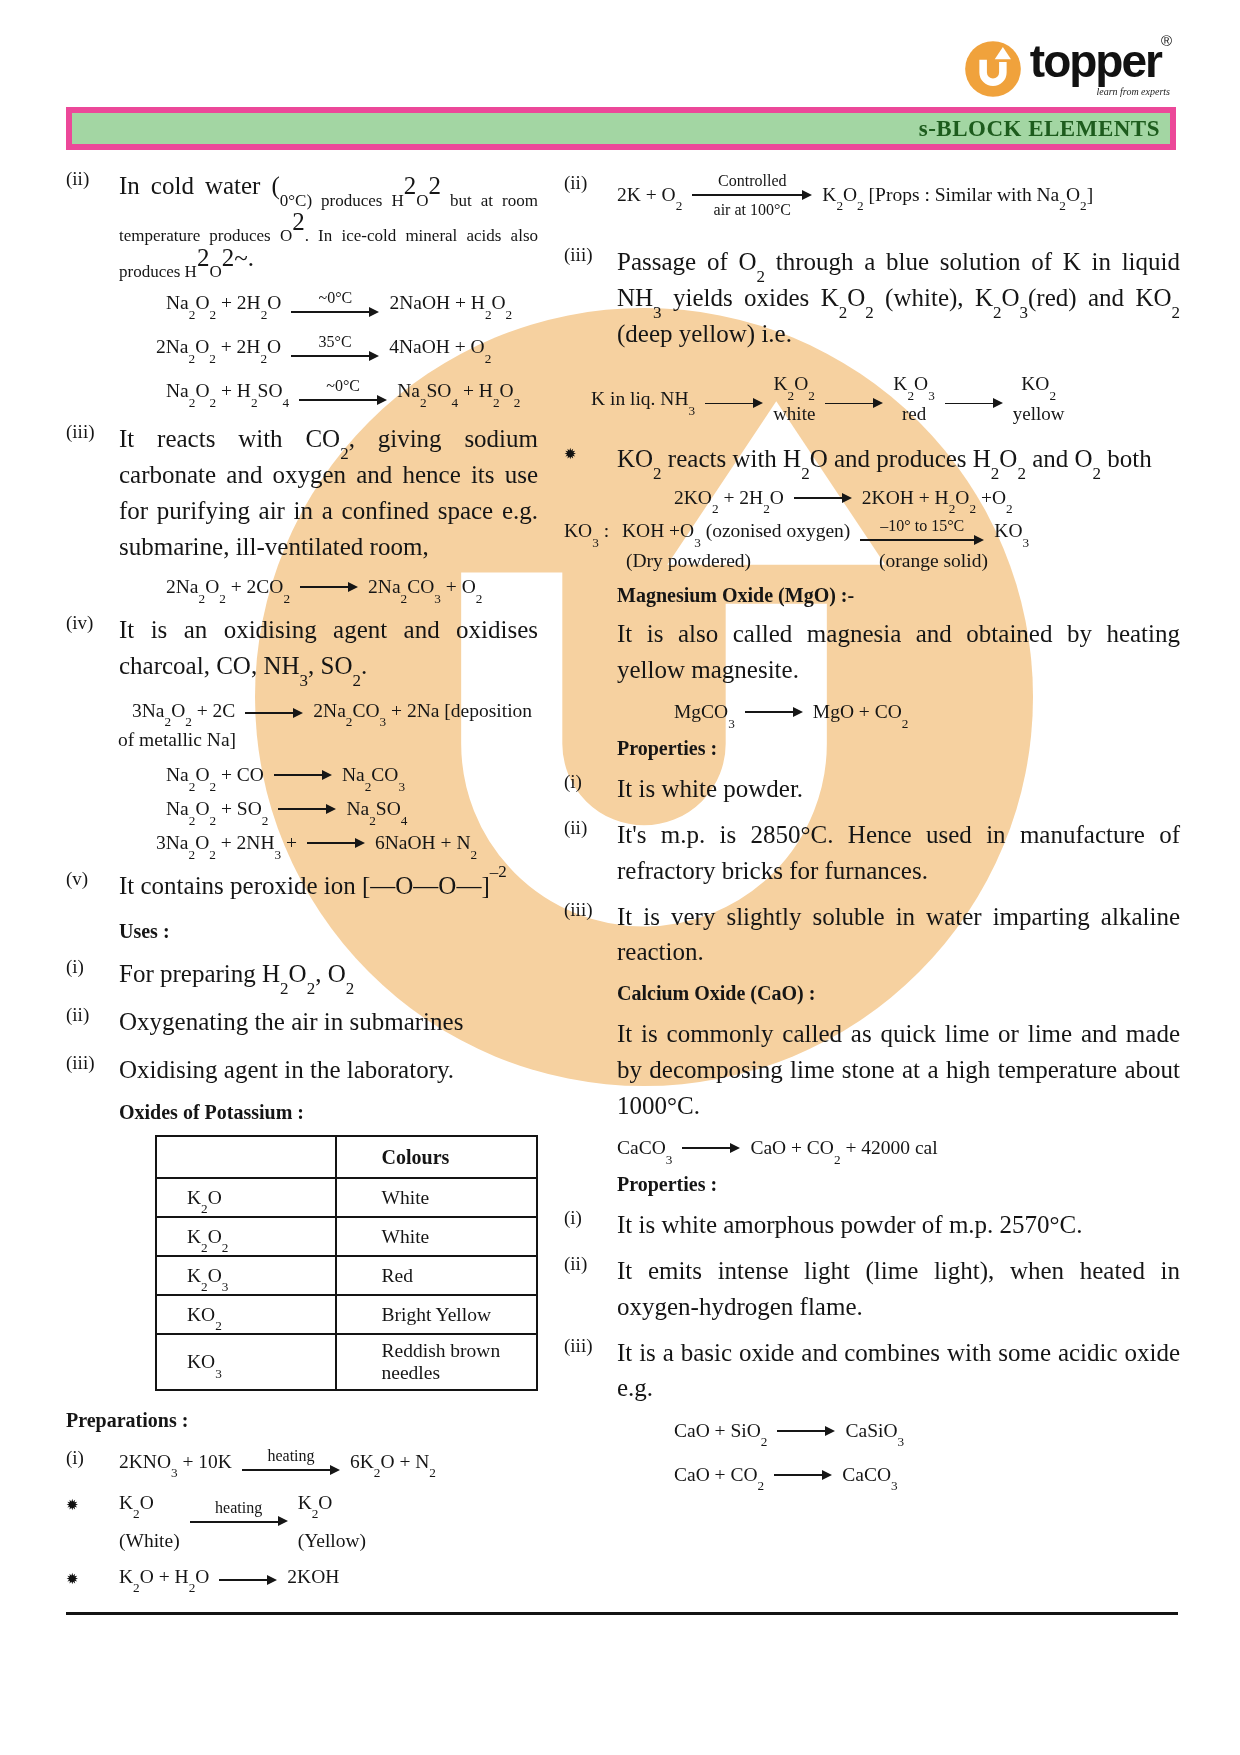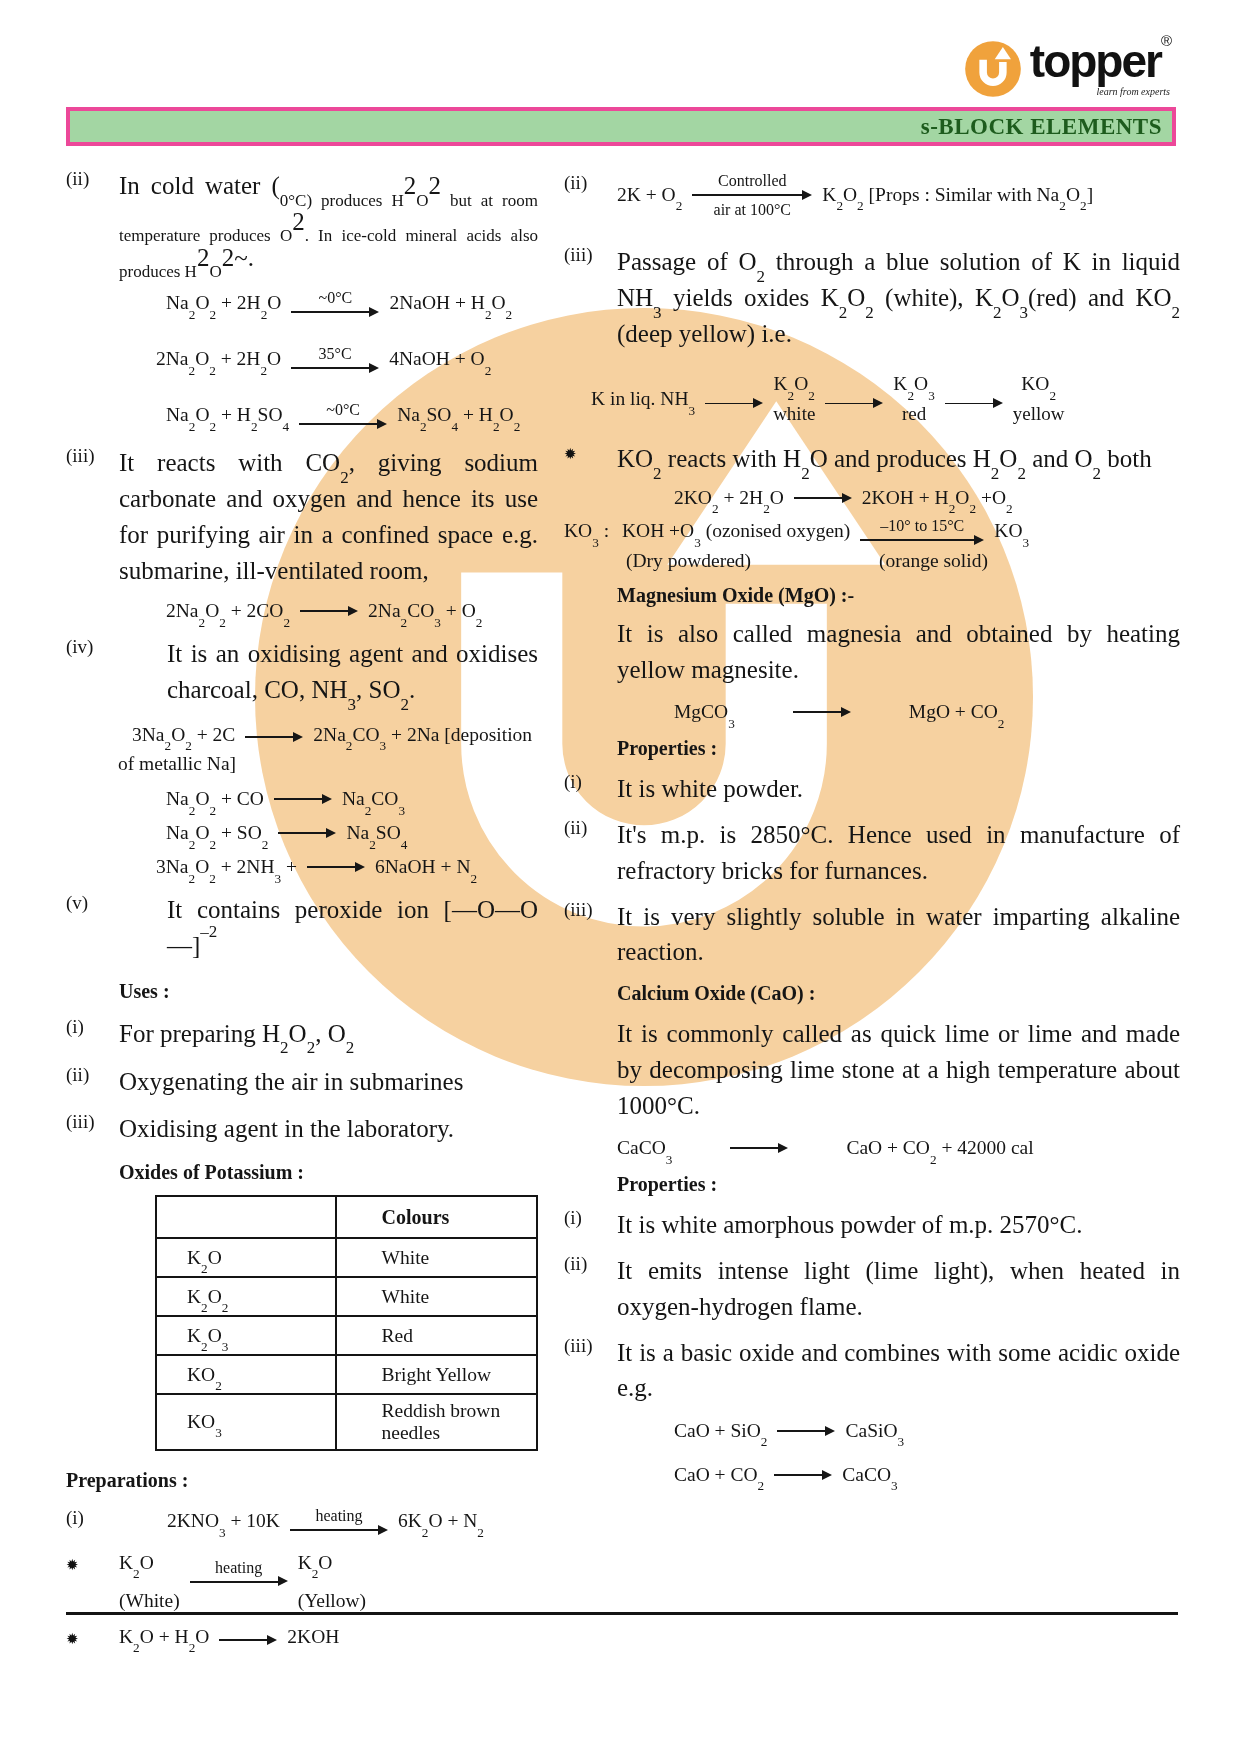--- a/index.html
+++ b/index.html
@@ -7,21 +7,21 @@
         font-family:"Liberation Serif",serif;color:#151515;}
   
   .logo{position:absolute;top:40px;right:70px;display:flex;align-items:flex-start;gap:8px;z-index:2;}
   .logo-circle{width:58px;height:58px;flex:none;}
   .logo-wordwrap{display:flex;flex-direction:column;align-items:flex-end;}
   .logo-word{font-family:"Liberation Sans",sans-serif;font-weight:bold;font-size:46px;line-height:0.95;
              letter-spacing:-2px;color:#121212;}
   .logo-reg{font-size:15px;vertical-align:top;position:relative;top:-6px;font-weight:normal;}
   .logo-tagline{font-style:italic;font-size:10px;color:#222;margin-top:2px;font-family:"Liberation Serif",serif;}
   .banner{position:absolute;top:107px;left:66px;right:64px;height:31px;background:#a3d6a3;
-          border:4px solid #ec4899;display:flex;align-items:center;justify-content:flex-end;
+          border:6px solid #ec4899;display:flex;align-items:center;justify-content:flex-end;
           padding-right:10px;z-index:2;}
   .banner-title{font-weight:bold;font-size:23px;color:#1d5c1d;letter-spacing:0.5px;}
   
   .watermark{position:absolute;left:255px;top:308px;width:778px;height:778px;z-index:0;}
   
   .content{position:absolute;top:160px;left:66px;right:60px;display:flex;gap:26px;z-index:1;}
   .col-left{width:472px;flex:none;}
   .col-right{flex:1;min-width:0;}
   .item{display:flex;}
   .num{flex:0 0 53px;font-size:19px;}
@@ -64,22 +64,22 @@
   .prep-duo .arrow{margin-top:7px;}
   
   .ko3-r1{display:flex;align-items:center;font-size:19.5px;white-space:nowrap;}
   .ko3-prefix{flex:0 0 58px;}
   .ko3-r2{display:flex;font-size:19.5px;margin-top:4px;}
   .ko3-r2 .n1{margin-left:62px;}
   .ko3-r2 .n2{margin-left:128px;}
   
   .footer-line{position:absolute;left:66px;right:62px;top:1612px;height:3px;background:#141414;z-index:1;}
   
-  .mt4{margin-top:16px;}.mt8{margin-top:8px;}.mt10{margin-top:10px;}
-  .mt12{margin-top:12px;}.mt14{margin-top:14px;gap:48px;}.mt16{margin-top:16px;}.mt20{margin-top:14px;}
+  .mt4{margin-top:4px;}.mt8{margin-top:8px;}.mt10{margin-top:10px;}
+  .mt12{margin-top:12px;}.mt14{margin-top:14px;}.mt16{margin-top:16px;}.mt20{margin-top:14px;}
   .mt22{margin-top:22px;}.mt26{margin-top:26px;}.pl90{padding-left:90px;}.pl100{padding-left:100px;}.pl110{padding-left:110px;}
   .eqh{height:40px;}
 </style>
 </head>
 <body>
 
 <div class="page">
 
   <div class="logo">
     <svg class="logo-circle" viewBox="0 0 100 100">

